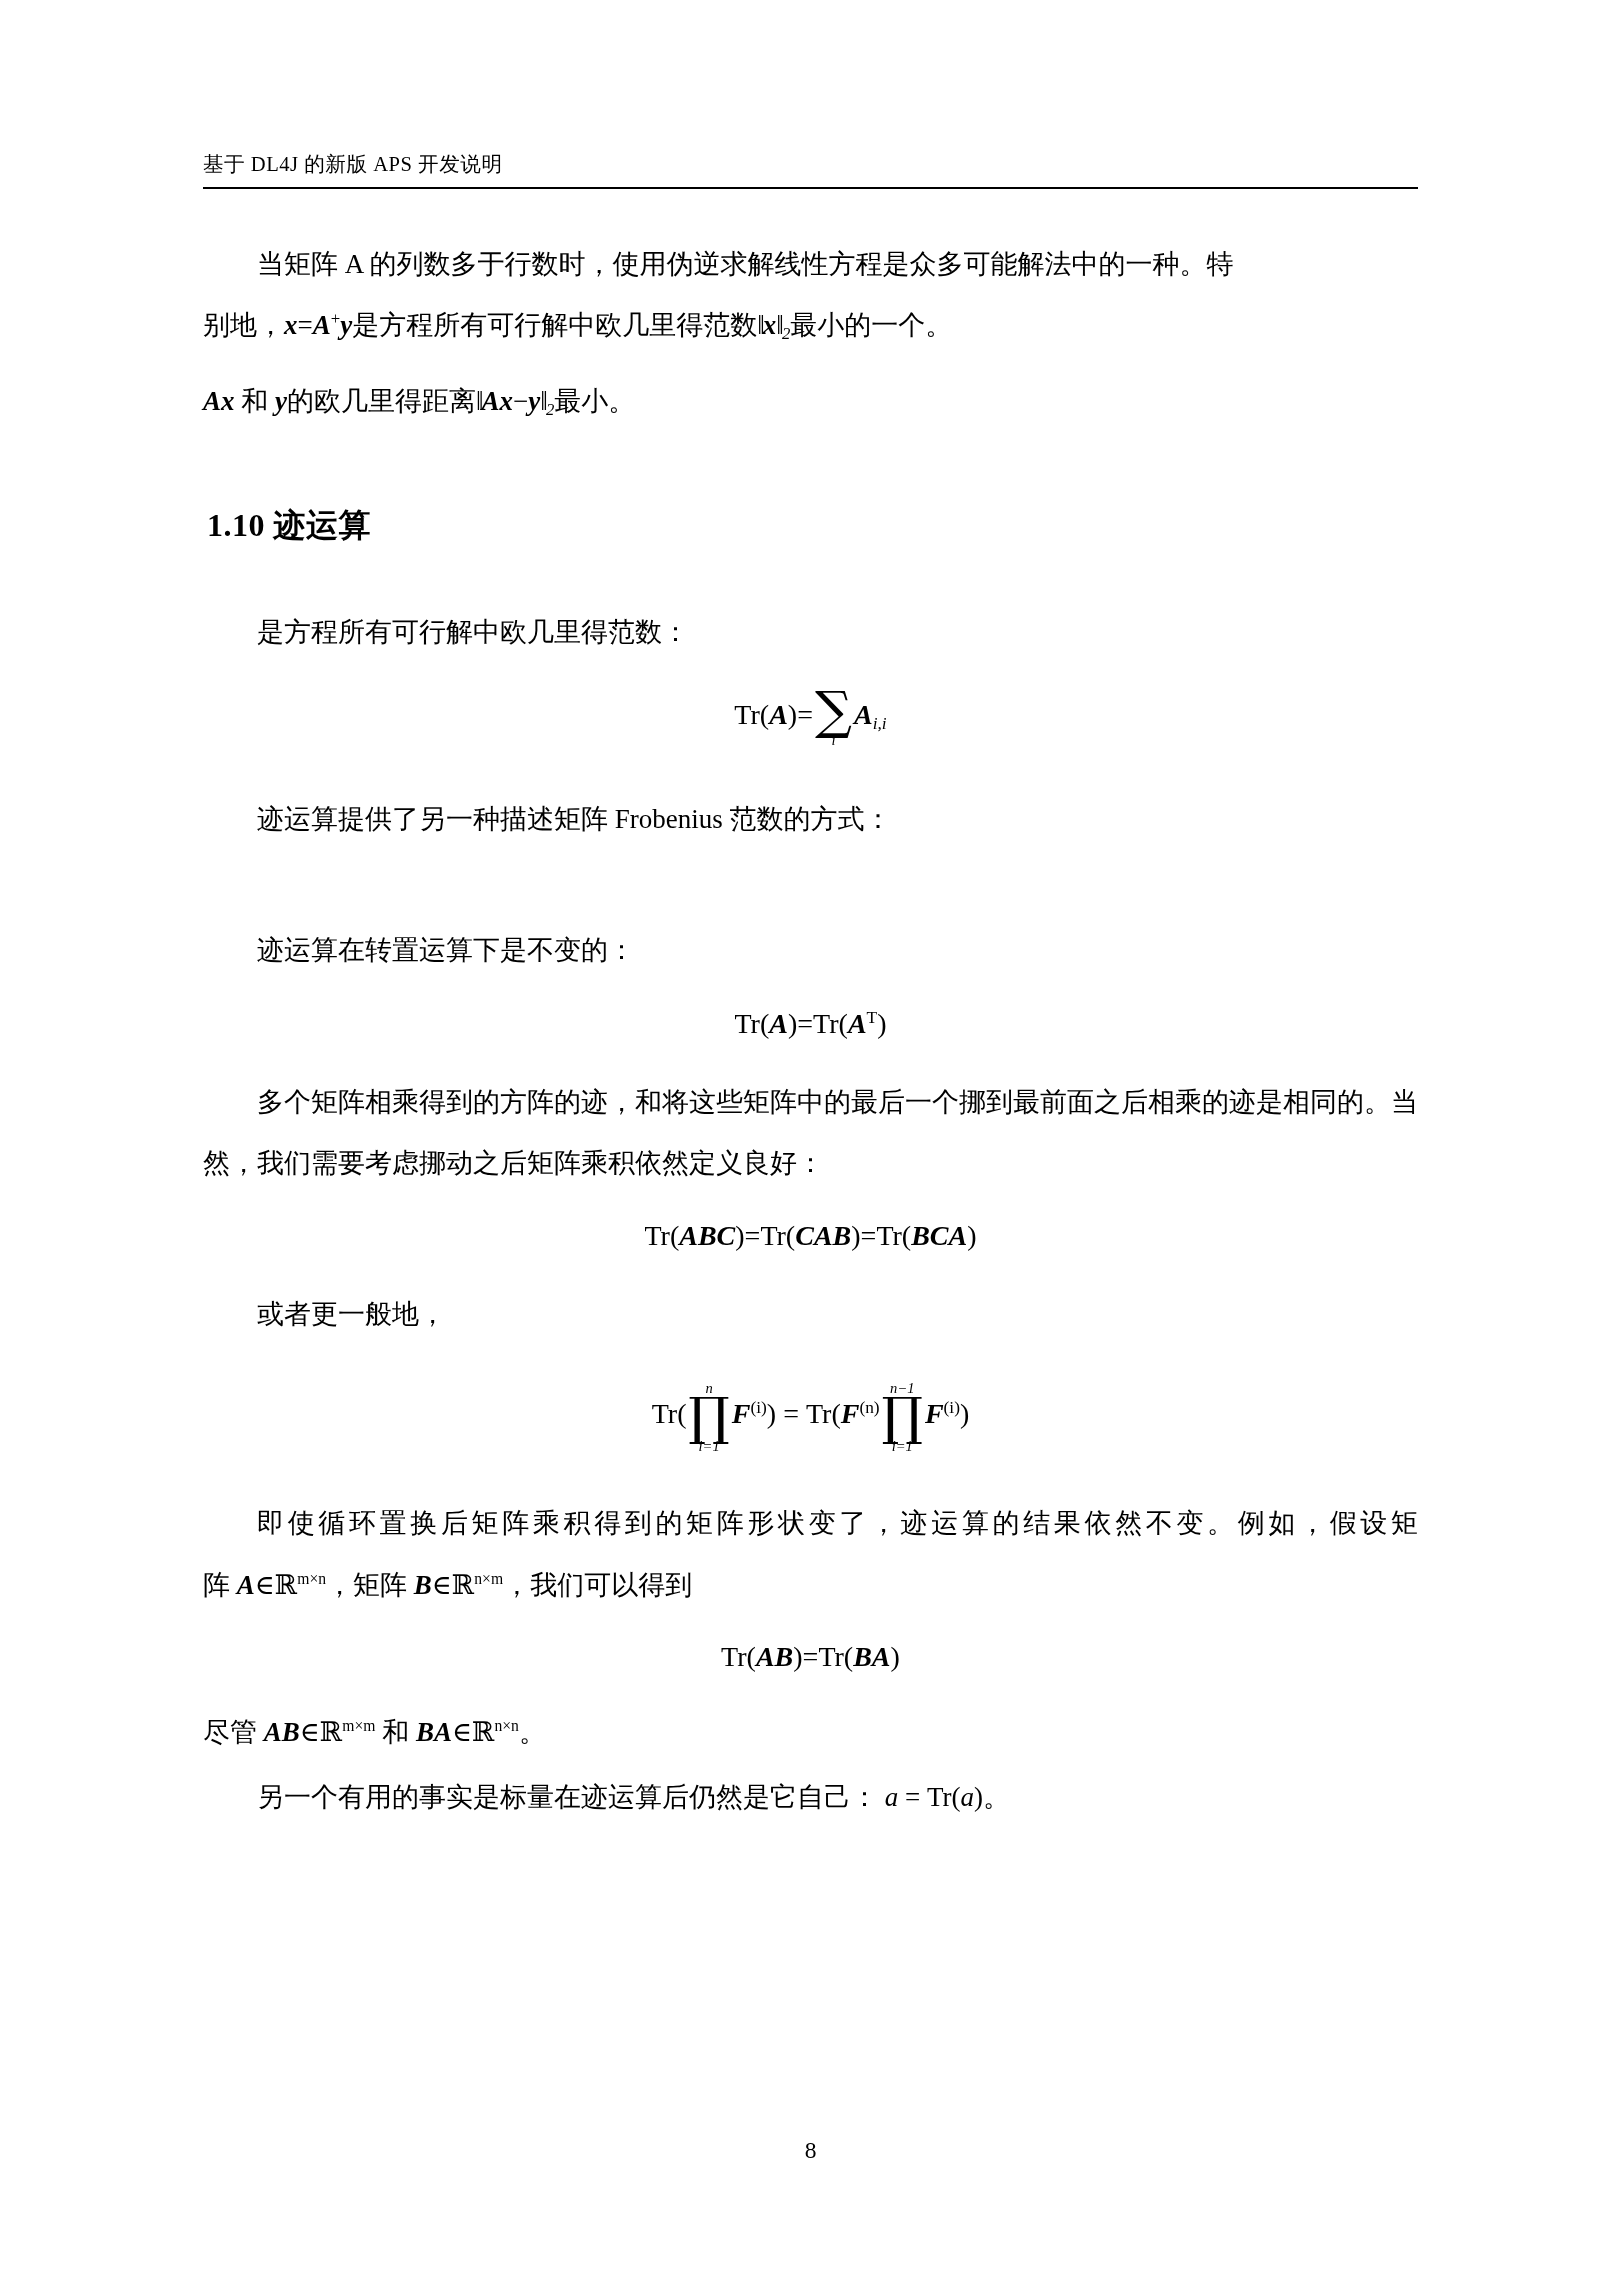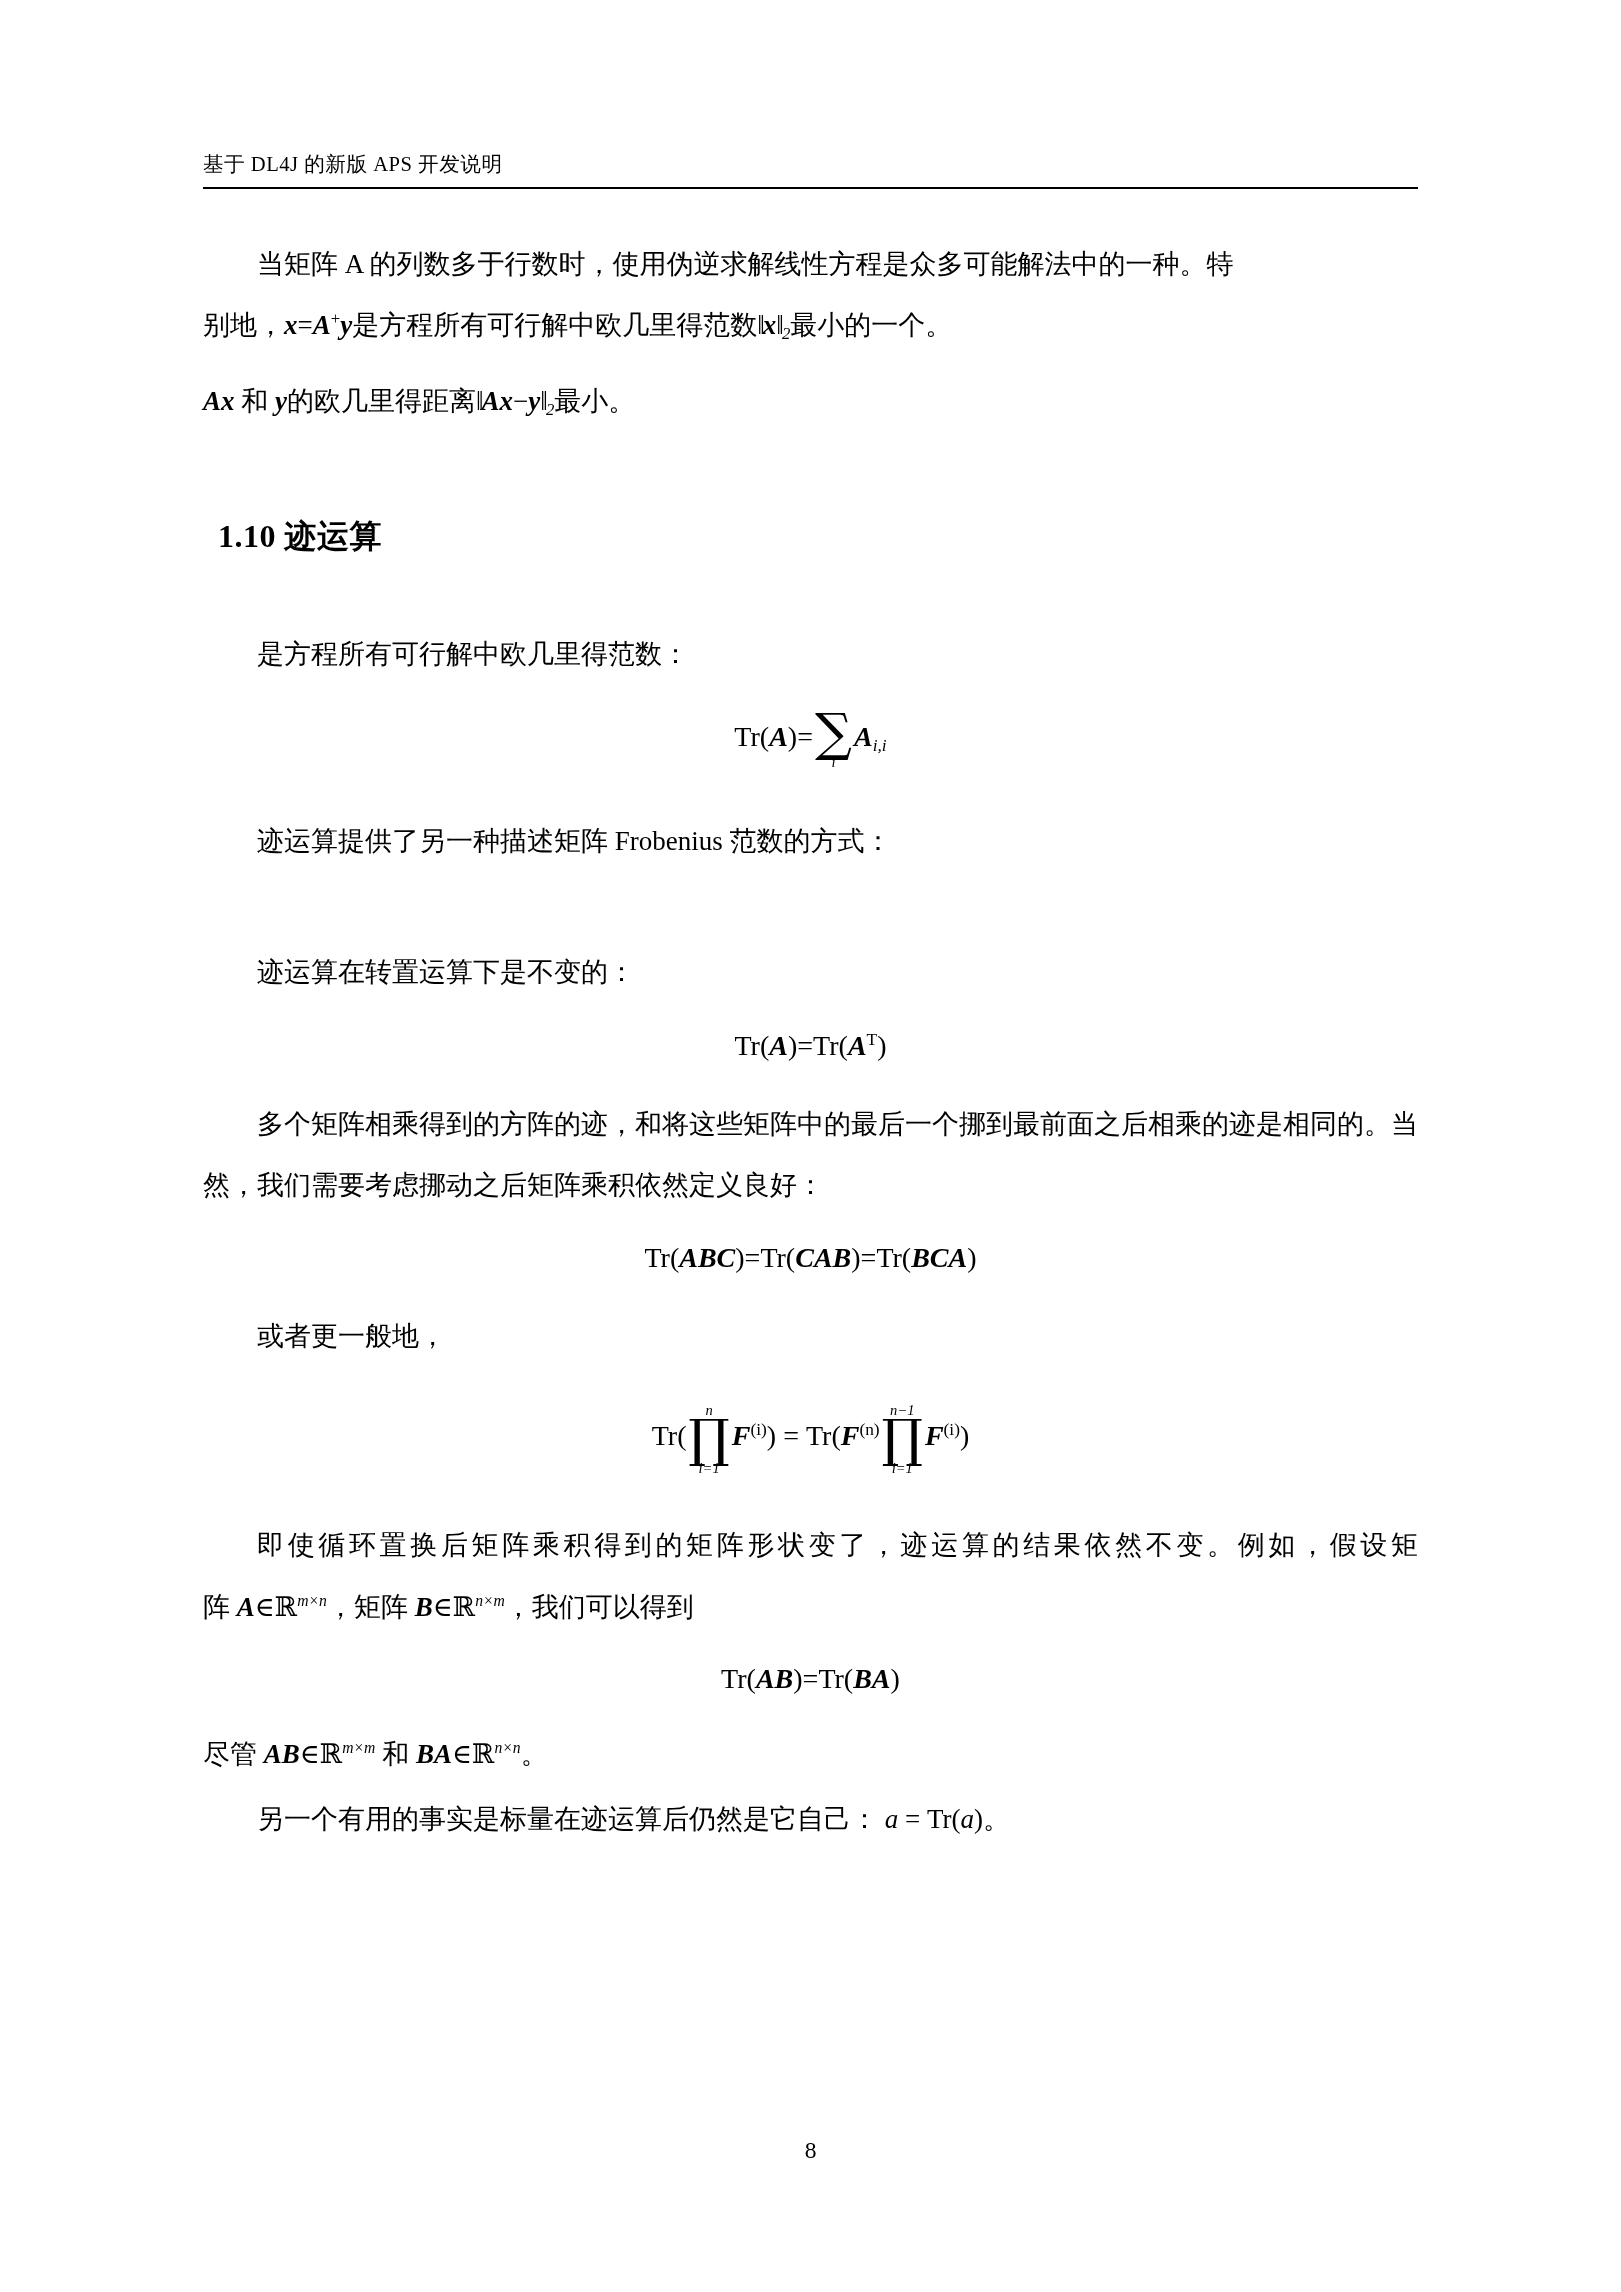--- a/index.html
+++ b/index.html
@@ -55,21 +55,21 @@
   }
   .para.noindent { text-indent: 0; }
   .gap-lg { height: 45px; }
   .gap-sm { height: 15.7px; }
 
   
   .section-heading {
     font-size: 32px;
     font-weight: bold;
     line-height: 1.3;
-    margin: 15px;
+    margin: 4px;
     letter-spacing: 0.5px;
   }
 
   
   .math {
     font-family: "Liberation Serif", "DejaVu Serif", serif;
     font-size: 28px;
     text-align: center;
     line-height: 1.35;
   }
@@ -121,21 +121,21 @@
   .sqrt .radicand {
     border-top: 2px solid #000;
     padding: 2px 5.9px 0 2px;
     margin-left: -2.9px;
   }
 
   .blackboard {
     font-family: "DejaVu Serif", serif;
     font-style: normal;
   }
-  .smallsub { font-size: 0.58em; font-style: italic; vertical-align: super; line-height: 0; }
+  .smallsub { font-size: 0.58em; vertical-align: super; line-height: 0; }
 
   
   .footer {
     position: absolute;
     left: 0;
     top: 2137px;
     width: 1621px;
     text-align: center;
     font-size: 23.5px;
   }

